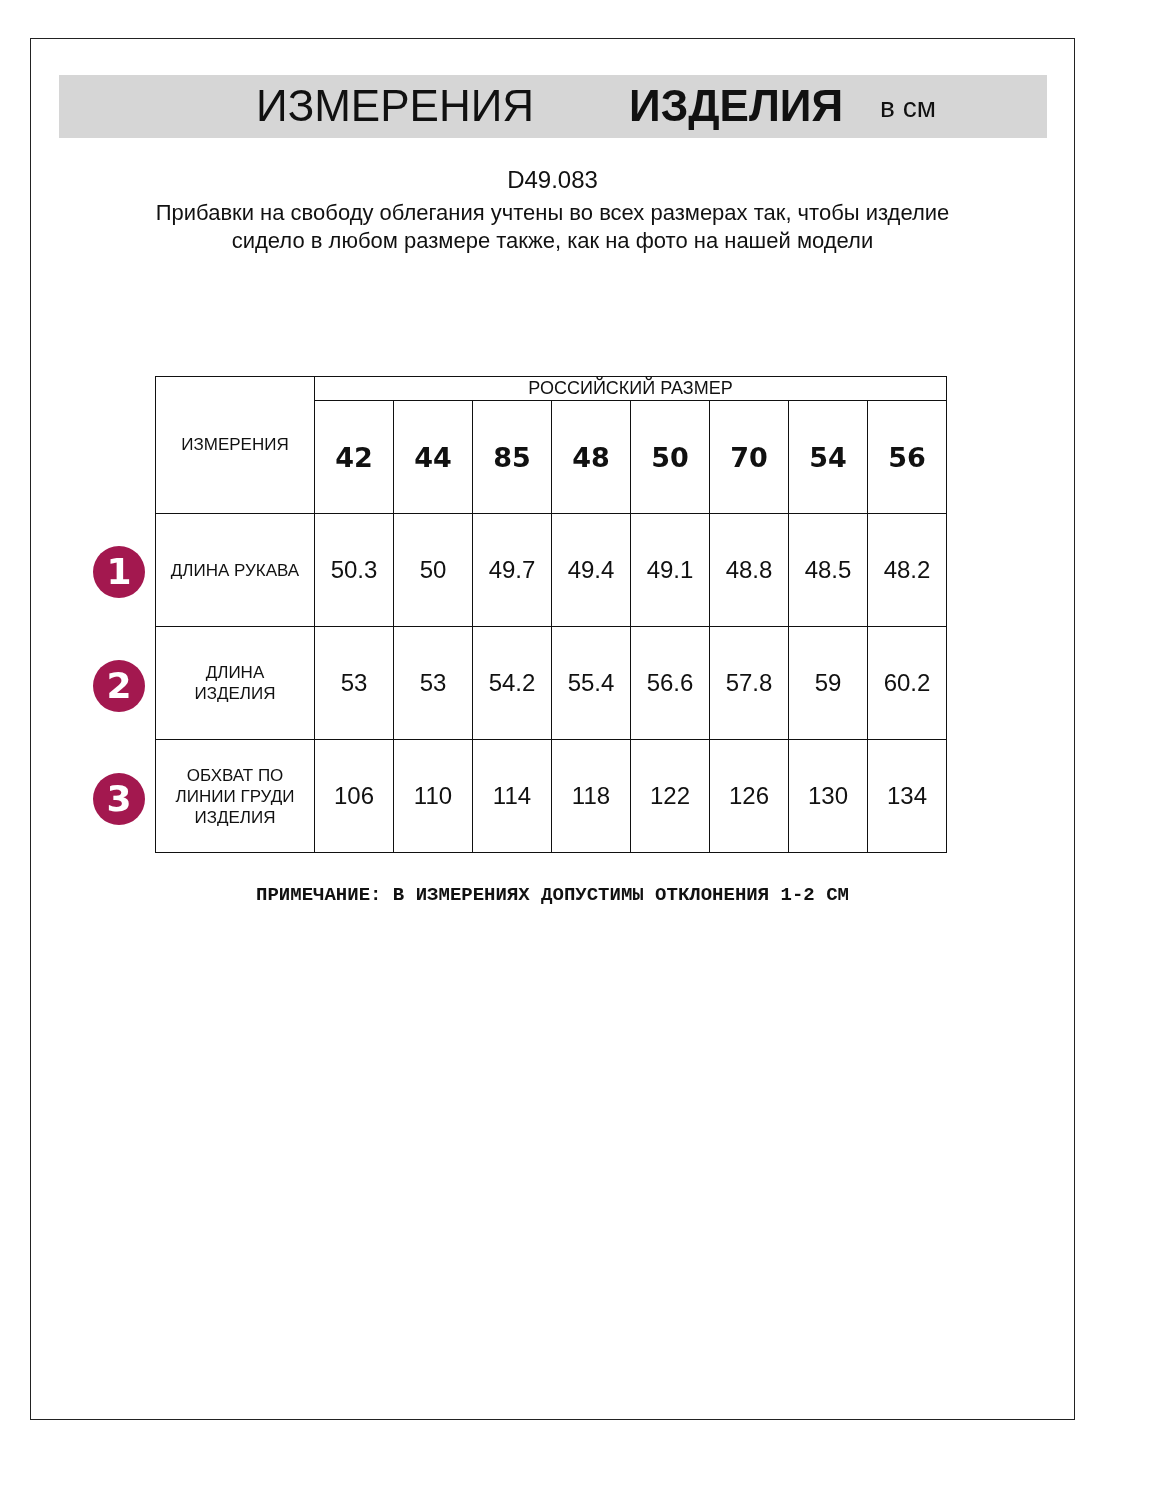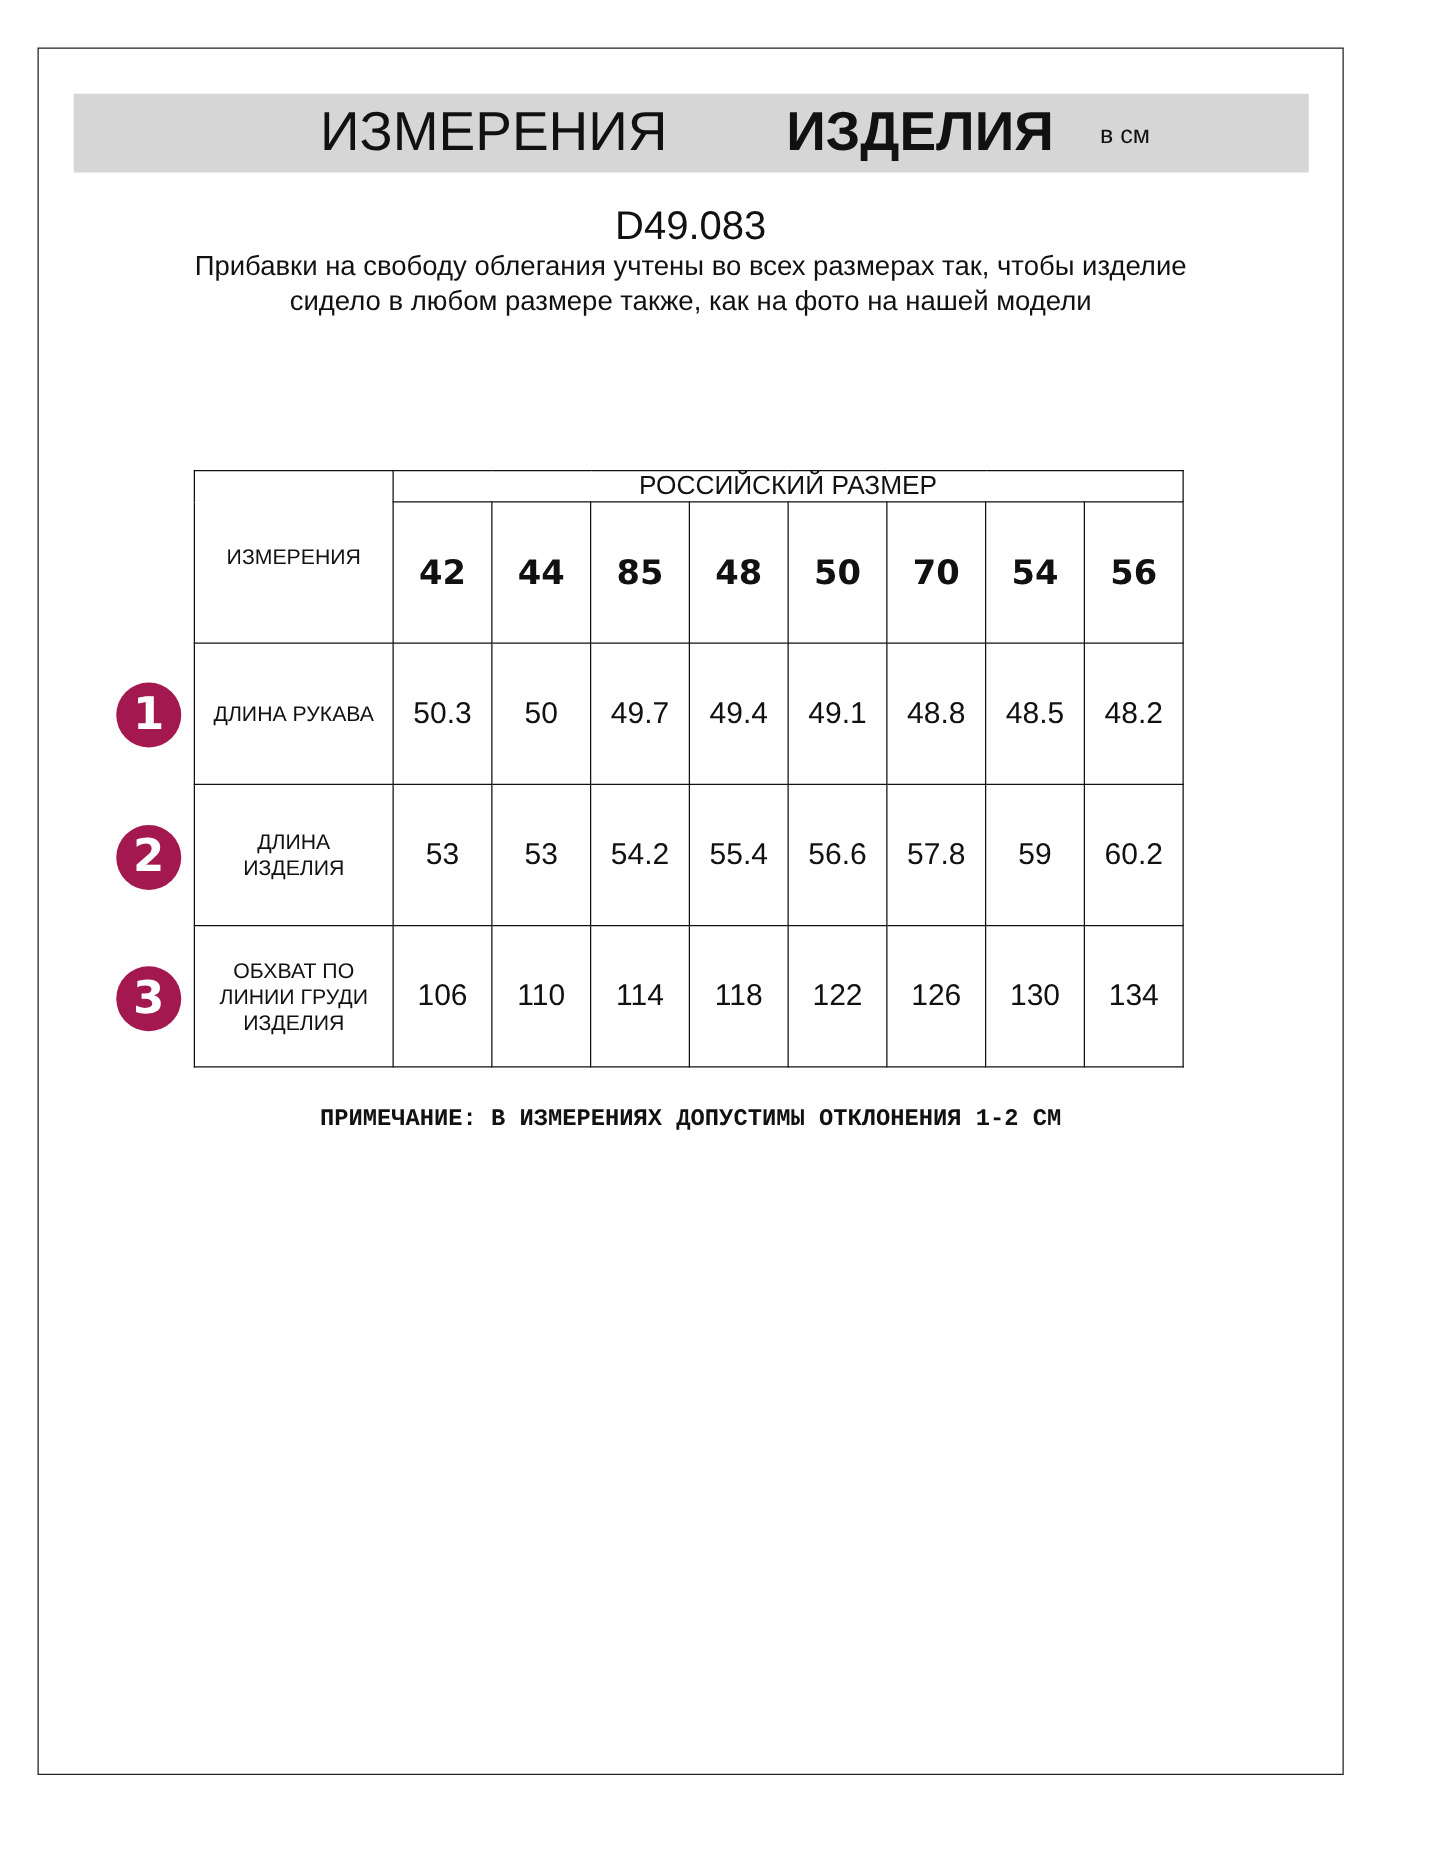--- a/index.html
+++ b/index.html
@@ -4,27 +4,27 @@
 <style>
   html, body { margin: 0; padding: 0; background: #ffffff; }
   body { width: 1156px; height: 1500px; position: relative; overflow: hidden;
          font-family: "Liberation Sans", sans-serif; color: #111; }
   .frame { position: absolute; left: 30px; top: 38px; width: 1045px; height: 1382px;
            border: 1.5px solid #222; box-sizing: border-box; }
   .title-bar { position: absolute; left: 59px; top: 75px; width: 988px; height: 63px;
                background: #d6d6d6; }
   .t1 { position: absolute; left: 256px; top: 80px; font-size: 44px; line-height: 52px; color: #111; }
   .t2 { position: absolute; left: 629px; top: 80px; font-size: 44px; line-height: 52px; font-weight: bold; color: #111; }
-  .t3 { position: absolute; left: 880px; top: 90px; font-size: 20px; line-height: 36px; color: #111; }
-  .code { position: absolute; left: 0; width: 1105px; top: 161px; text-align: center; font-size: 32px; line-height: 38px; }
+  .t3 { position: absolute; left: 880px; top: 90px; font-size: 28px; line-height: 36px; color: #111; }
+  .code { position: absolute; left: 0; width: 1105px; top: 161px; text-align: center; font-size: 24px; line-height: 38px; }
   .desc { position: absolute; left: 150px; width: 805px; top: 199px; text-align: center; font-size: 22px; line-height: 28px; }
   table.size { position: absolute; left: 155px; top: 376px; border-collapse: collapse; }
   table.size td { border: 1.5px solid #111; text-align: center; padding: 0; }
   .hdr-meas { width: 158px; font-size: 17px; }
-  .hdr-group { height: 23px; font-size: 21px; }
+  .hdr-group { height: 23px; font-size: 18px; }
   .hdr-size { width: 78px; height: 112px; font-family: "DejaVu Sans", sans-serif; font-weight: bold; font-size: 27px; }
   .rlabel { font-size: 17px; line-height: 21px; height: 112px; }
   .cell { font-size: 24px; }
   .badge { position: absolute; width: 52px; height: 52px; border-radius: 50%; background: #a3184f;
            color: #fff; font-weight: bold; font-size: 36px; line-height: 52px; text-align: center;
            left: 93px; font-family: "DejaVu Sans", sans-serif; }
   .note { position: absolute; left: 0; width: 1105px; top: 883px; text-align: center; font-weight: bold; font-size: 19px; line-height: 24px; font-family: Liberation Mono, monospace; }
 </style>
 </head>
 <body>

